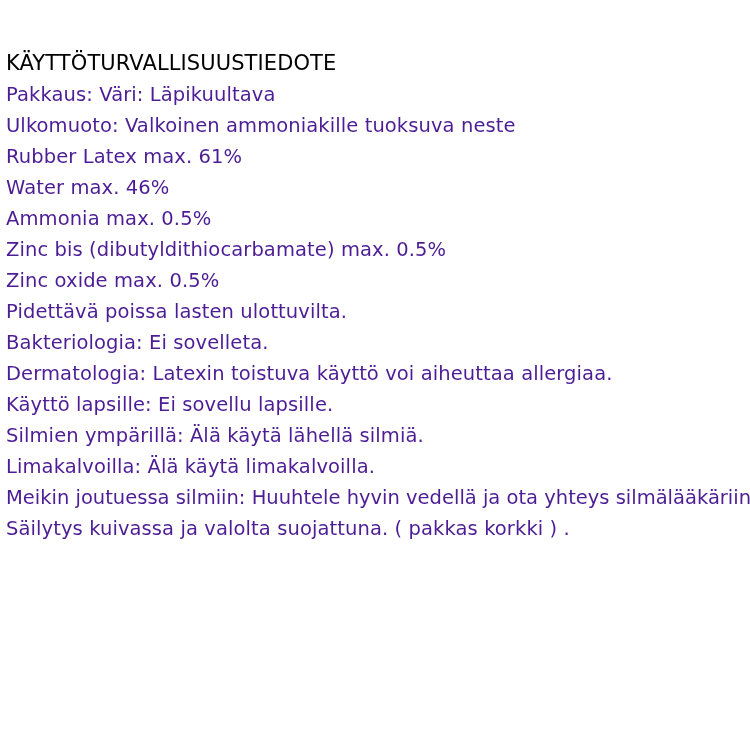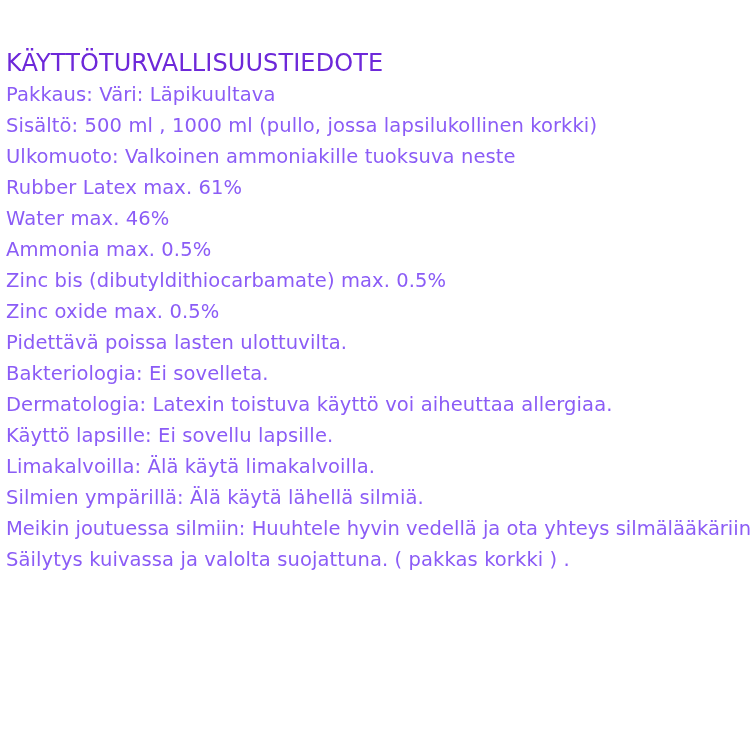--- a/index.html
+++ b/index.html
@@ -15,51 +15,50 @@
     overflow: hidden;
   }
   .sheet {
     width: 750px;
     height: 750px;
     box-sizing: border-box;
     padding: 48px 16px 16px 6px;
     background: #ffffff;
   }
   .doc-title {
-    font-size: 24px;
+    font-size: 21px;
     line-height: 31px;
     letter-spacing: 0.1px;
-    color: #6d28d9;
+    color: #000000;
     white-space: nowrap;
   }
   .line {
     font-size: 19.5px;
     line-height: 31px;
     letter-spacing: 0.1px;
-    color: #8b5cf6;
+    color: #4c1d95;
     white-space: nowrap;
   }
   .line.tight {
     letter-spacing: 0px;
   }
 </style>
 </head>
 <body>
 
 <div class="sheet">
   <div class="doc-title">KÄYTTÖTURVALLISUUSTIEDOTE</div>
   <div class="line">Pakkaus: Väri: Läpikuultava</div>
-  <div class="line">Sisältö: 500 ml , 1000 ml (pullo, jossa lapsilukollinen korkki)</div>
   <div class="line">Ulkomuoto: Valkoinen ammoniakille tuoksuva neste</div>
   <div class="line">Rubber Latex max. 61%</div>
   <div class="line">Water max. 46%</div>
   <div class="line">Ammonia max. 0.5%</div>
   <div class="line">Zinc bis (dibutyldithiocarbamate) max. 0.5%</div>
   <div class="line">Zinc oxide max. 0.5%</div>
   <div class="line">Pidettävä poissa lasten ulottuvilta.</div>
   <div class="line">Bakteriologia: Ei sovelleta.</div>
   <div class="line">Dermatologia: Latexin toistuva käyttö voi aiheuttaa allergiaa.</div>
   <div class="line">Käyttö lapsille: Ei sovellu lapsille.</div>
+  <div class="line">Silmien ympärillä: Älä käytä lähellä silmiä.</div>
   <div class="line">Limakalvoilla: Älä käytä limakalvoilla.</div>
-  <div class="line">Silmien ympärillä: Älä käytä lähellä silmiä.</div>
   <div class="line tight">Meikin joutuessa silmiin: Huuhtele hyvin vedellä ja ota yhteys silmälääkäriin.</div>
   <div class="line">Säilytys kuivassa ja valolta suojattuna. ( pakkas korkki ) .</div>
 </div>
 
 </body></html>

